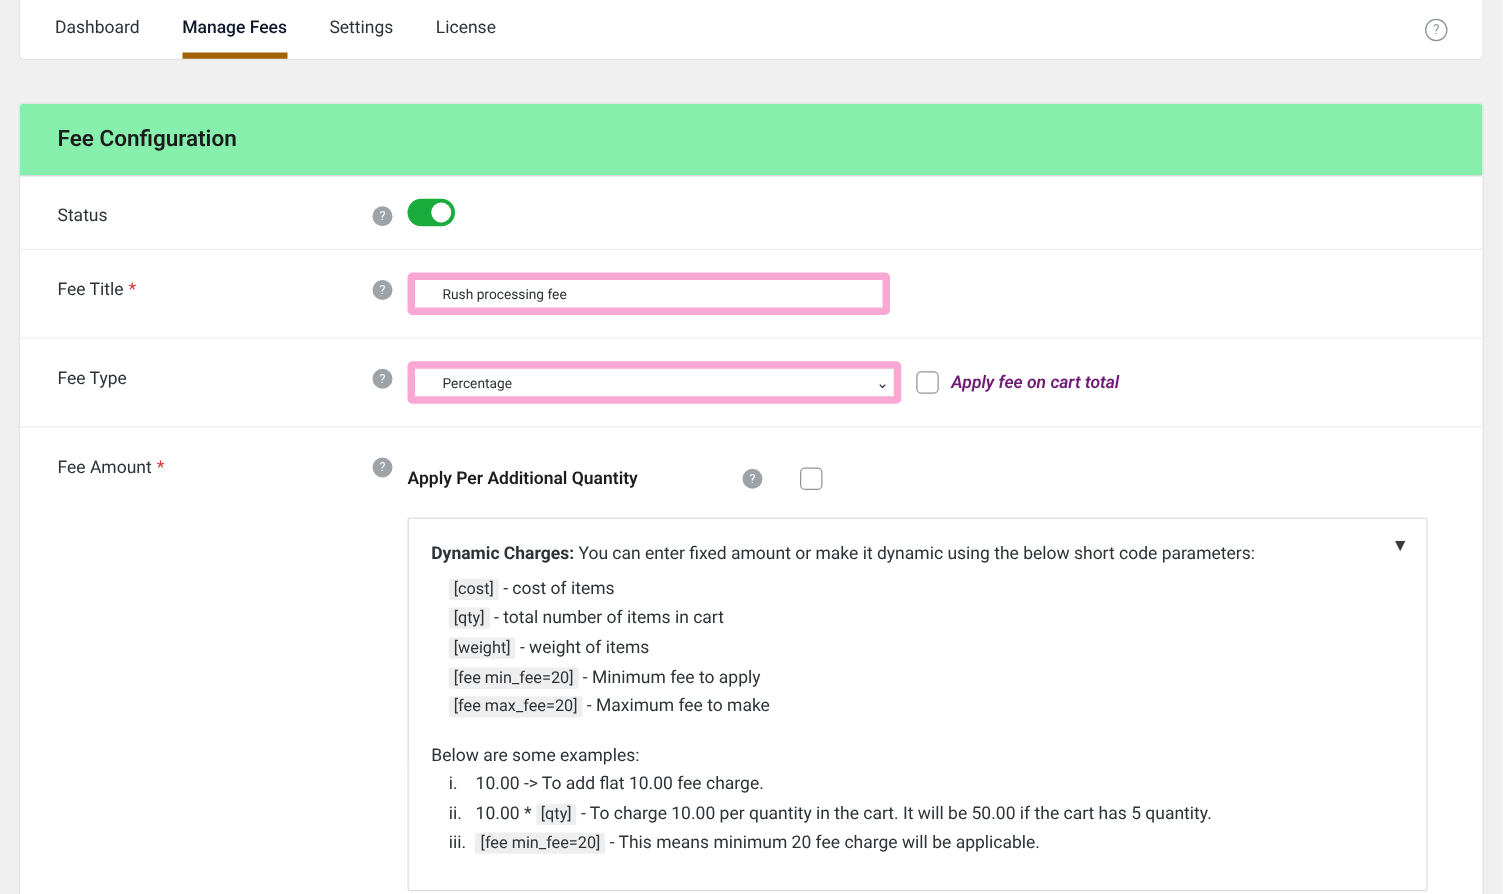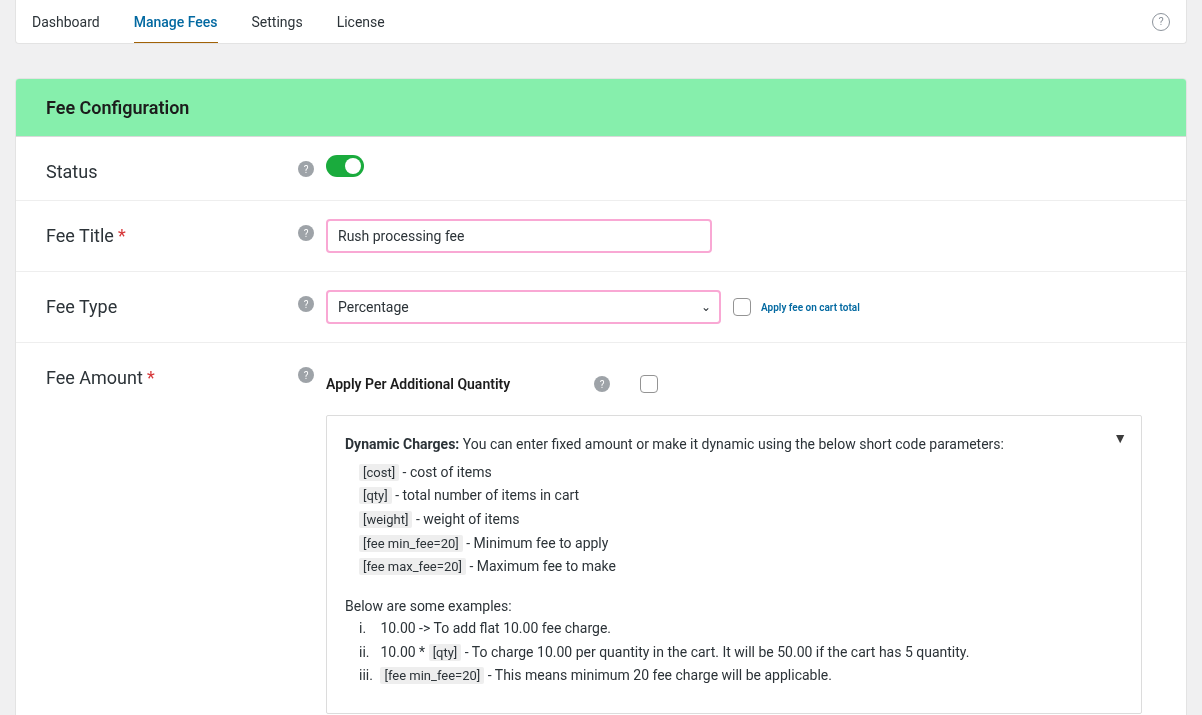--- a/index.html
+++ b/index.html
@@ -10,40 +10,40 @@
     font-size: 14px;
   }
   .page {
     padding: 0 15px 40px 15px;
   }
   .top-card {
     background: #fff;
     border: 1px solid #e3e3e3;
     border-top: none;
     border-radius: 0 0 4px 4px;
-    padding: 0 16px;
+    padding: 0 28px;
     display: flex;
     align-items: center;
     justify-content: space-between;
     position: relative;
   }
   .tabs {
     display: flex;
     gap: 34px;
   }
   .tab {
     padding: 14px 0 12px 0;
     color: #2c3338;
     cursor: pointer;
     font-size: 14px;
   }
   .tab.active {
-    color: #0369a1;
+    color: #0f172a;
     font-weight: 500;
-    border-bottom: 1px solid #a16207;
+    border-bottom: 5px solid #a16207;
   }
   .help-circle {
     width: 18px;
     height: 18px;
     border: 1px solid #8c939b;
     color: #8c939b;
     border-radius: 50%;
     display: inline-flex;
     align-items: center;
     justify-content: center;
@@ -71,21 +71,21 @@
     display: flex;
     align-items: flex-start;
     padding: 18px 30px;
     border-bottom: 1px solid #eeeeee;
   }
   .form-row.no-border { border-bottom: none; }
   .form-label {
     width: 240px;
     flex: 0 0 240px;
     padding-top: 6px;
-    font-size: 18px;
+    font-size: 14px;
     color: #2c3338;
     display: flex;
     align-items: center;
     gap: 4px;
   }
   .required { color: #d63638; }
   .label-help {
     display: flex;
     align-items: center;
     justify-content: flex-end;
@@ -126,24 +126,24 @@
     position: absolute;
     right: 3px;
     top: 3px;
     width: 16px;
     height: 16px;
     background: #fff;
     border-radius: 50%;
   }
   input[type=text], select {
     height: 34px;
-    padding: 0 10px;
-    border: 2px solid #f9a8d4;
+    padding: 0 22px;
+    border: 6px solid #f9a8d4;
     border-radius: 4px;
-    font-size: 14px;
+    font-size: 11px;
     font-family: inherit;
     color: #2c3338;
     background: #fff;
   }
   .text-input { width: 386px; }
   .select-wrap {
     position: relative;
     width: 395px;
   }
   .select-wrap select {
@@ -168,23 +168,24 @@
     background: #fff;
     cursor: pointer;
     flex: 0 0 18px;
   }
   .inline-check {
     display: flex;
     align-items: center;
     gap: 10px;
   }
   .inline-check label {
-    font-size: 10px;
+    font-size: 14px;
     font-weight: 600;
-    color: #0369a1;
+    color: #701a75;
+    font-style: italic;
   }
   .amount-block { display: block; }
   .apq-row {
     display: flex;
     align-items: center;
     gap: 30px;
     margin-top: 14px;
   }
   .apq-row .lbl {
     font-weight: 600;

